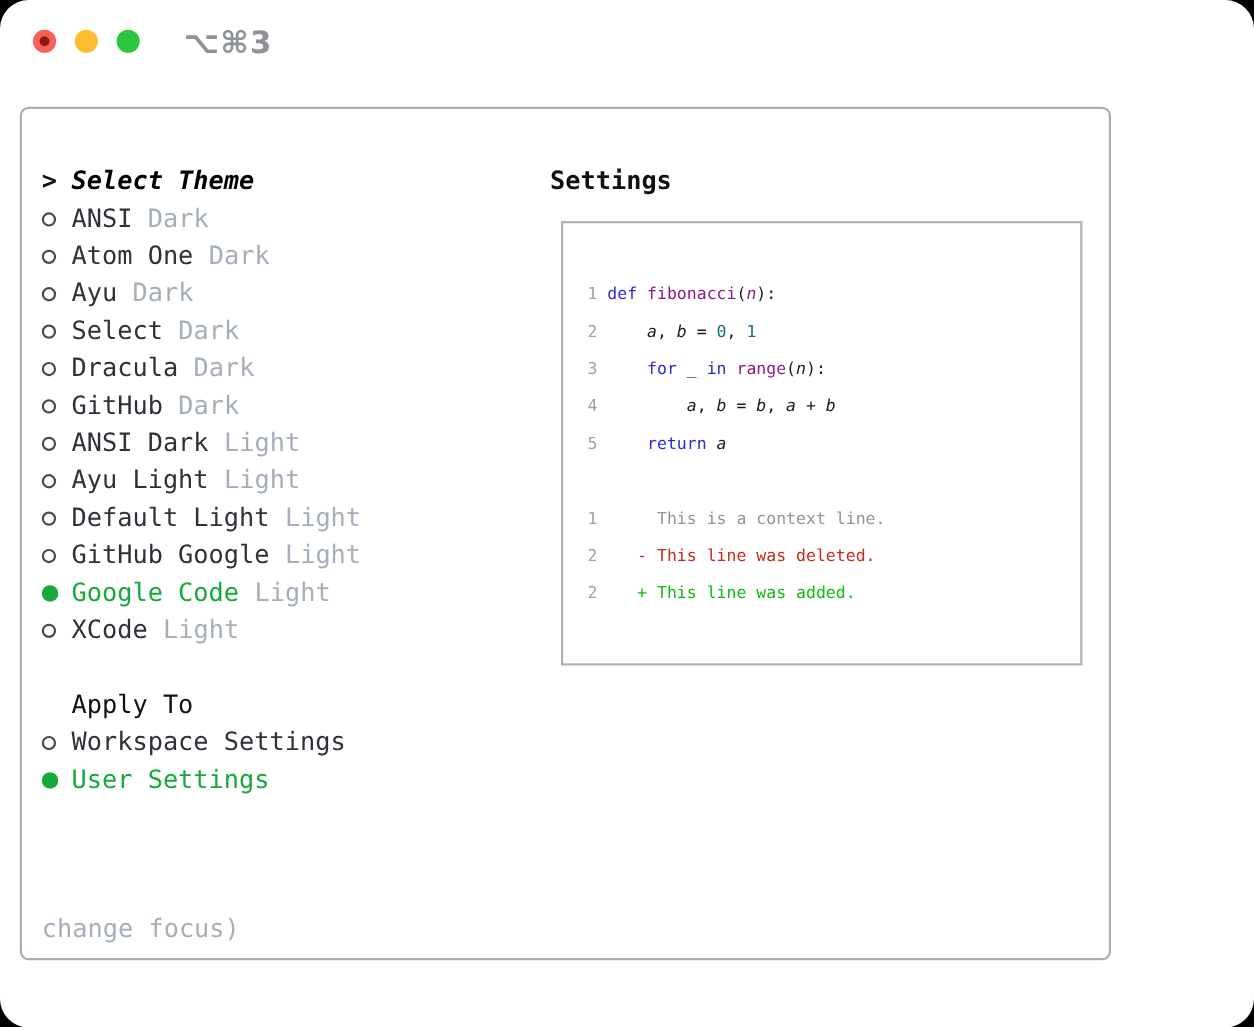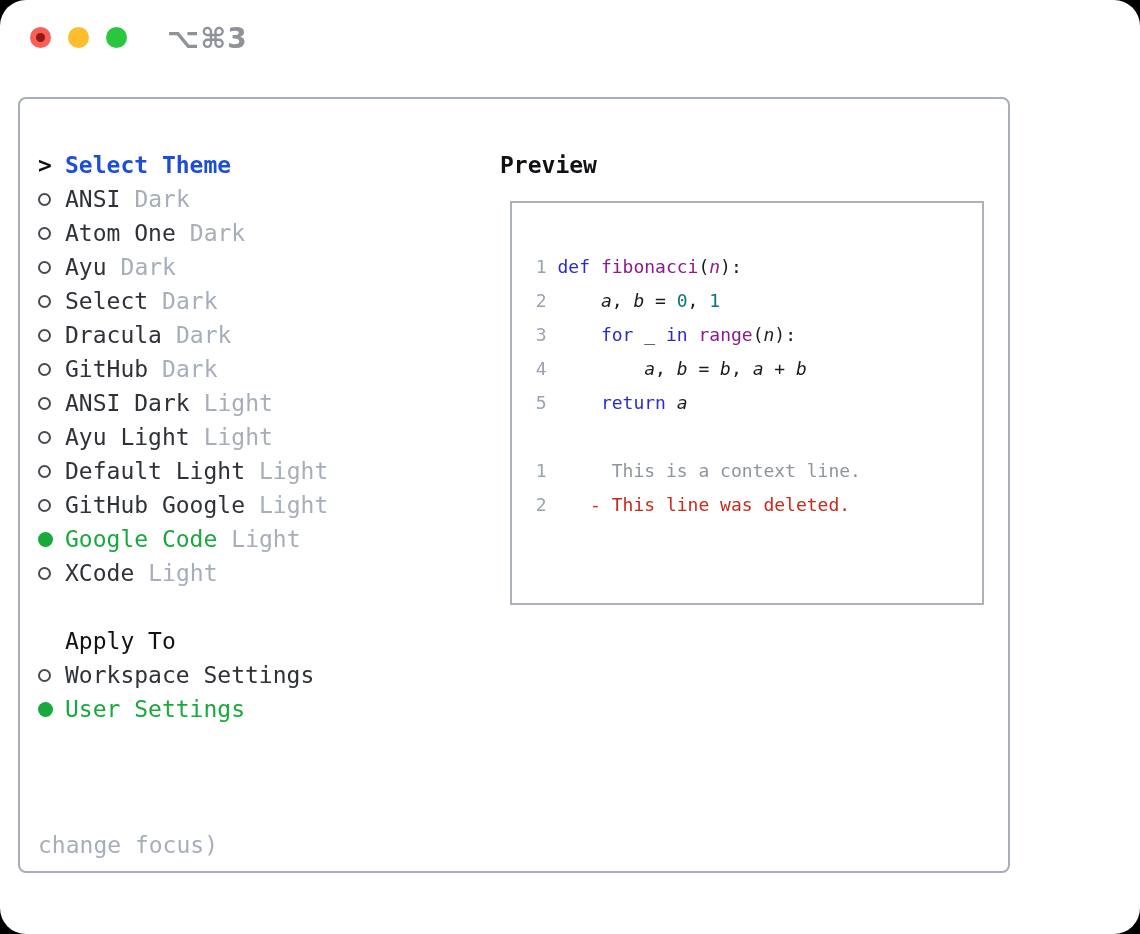--- a/index.html
+++ b/index.html
@@ -24,37 +24,37 @@
     font-size:28px;font-weight:bold;color:#8f9399;letter-spacing:1px;
   }
   
   .panel{
     position:absolute;left:18px;top:97px;width:992px;height:776px;
     border:2px solid #a7aeb9;border-radius:8px;background:#fff;box-sizing:border-box;
   }
   .row{display:flex;align-items:center;height:34px;font-size:23px;white-space:pre;}
   .bullet-col{width:27px;flex:none;display:flex;align-items:center;}
   .caret{font-weight:bold;color:#101114;}
-  .hdr{font-weight:bold;color:#1d4ed8;}
+  .hdr{font-weight:bold;color:#000000;font-style:italic;}
   .radio{width:13px;height:13px;border:2px solid #464b52;border-radius:50%;box-sizing:border-box;}
   .radio.on{width:15px;height:15px;border:none;background:#17a93c;}
   .tname{color:#2e3238;}
   .tname.sel{color:#17a93c;}
   .variant{color:#a6aebb;padding-left:14px;}
   .theme-list{position:absolute;left:18px;top:49px;}
   .apply-list{position:absolute;left:18px;top:525px;}
   .apply-hdr{color:#101114;}
   .help{position:absolute;left:18px;top:661px;font-size:23px;line-height:34px;color:#a6aebb;white-space:pre;}
   
   .preview-title{position:absolute;left:480px;top:49px;height:34px;display:flex;align-items:center;font-size:23px;font-weight:bold;color:#101114;}
   .preview-box{
     position:absolute;left:490px;top:102px;width:474px;height:404px;
     border:2px solid #abb2bc;box-sizing:border-box;background:#fff;
   }
-  .code{padding:47px 0 0 13px;font-size:18px;line-height:34px;}
+  .code{padding:47px 0 0 13px;font-size:15px;line-height:34px;}
   .code-line{white-space:pre;height:34px;}
   .tk-num{color:#9aa3b2;}
   .tk-kw{color:#2b2bcd;}
   .tk-typ{color:#8d1a8d;}
   .tk-typ-i{color:#8d1a8d;font-style:italic;}
   .tk-lit{color:#0d7373;}
   .tk-pln{color:#1b1b1f;}
   .tk-pln-i{color:#1b1b1f;font-style:italic;}
   .tk-ctx{color:#8d959f;}
   .tk-del{color:#c9281b;}
@@ -105,29 +105,30 @@
       <div id="apply-items">
           <div class="row"><span class="bullet-col"><span class="radio"></span></span><span class="tname">Workspace Settings</span></div>
           <div class="row"><span class="bullet-col"><span class="radio on"></span></span><span class="tname sel">User Settings</span></div>
         </div>
     </div>
 
     <div class="help">
       <div>change focus)</div>
     </div>
 
-    <div class="preview-title">Preview</div>
+    <div class="preview-title">Settings</div>
 
     <div class="preview-box">
       <div class="code" id="code">
           <div class="code-line"><span class="tk-num"> 1 </span><span class="tk-kw">def</span><span class="tk-pln"> </span><span class="tk-typ">fibonacci</span><span class="tk-pln">(</span><span class="tk-typ-i">n</span><span class="tk-pln">):</span></div>
           <div class="code-line"><span class="tk-num"> 2 </span><span class="tk-pln">    </span><span class="tk-pln-i">a</span><span class="tk-pln">, </span><span class="tk-pln-i">b</span><span class="tk-pln"> = </span><span class="tk-lit">0</span><span class="tk-pln">, </span><span class="tk-lit">1</span></div>
           <div class="code-line"><span class="tk-num"> 3 </span><span class="tk-pln">    </span><span class="tk-kw">for</span><span class="tk-pln"> </span><span class="tk-pln-i">_</span><span class="tk-pln"> </span><span class="tk-kw">in</span><span class="tk-pln"> </span><span class="tk-typ">range</span><span class="tk-pln">(</span><span class="tk-pln-i">n</span><span class="tk-pln">):</span></div>
           <div class="code-line"><span class="tk-num"> 4 </span><span class="tk-pln">        </span><span class="tk-pln-i">a</span><span class="tk-pln">, </span><span class="tk-pln-i">b</span><span class="tk-pln"> = </span><span class="tk-pln-i">b</span><span class="tk-pln">, </span><span class="tk-pln-i">a</span><span class="tk-pln"> + </span><span class="tk-pln-i">b</span></div>
           <div class="code-line"><span class="tk-num"> 5 </span><span class="tk-pln">    </span><span class="tk-kw">return</span><span class="tk-pln"> </span><span class="tk-pln-i">a</span></div>
           <div class="code-line"><span class="tk-pln"> </span></div>
           <div class="code-line"><span class="tk-num"> 1 </span><span class="tk-pln">     </span><span class="tk-ctx">This is a context line.</span></div>
           <div class="code-line"><span class="tk-num"> 2 </span><span class="tk-pln">   </span><span class="tk-del">- This line was deleted.</span></div>
+          <div class="code-line"><span class="tk-num"> 2 </span><span class="tk-pln">   </span><span class="tk-add">+ This line was added.</span></div>
         </div>
     </div>
 
   </div>
 </div>
 
 </body></html>

